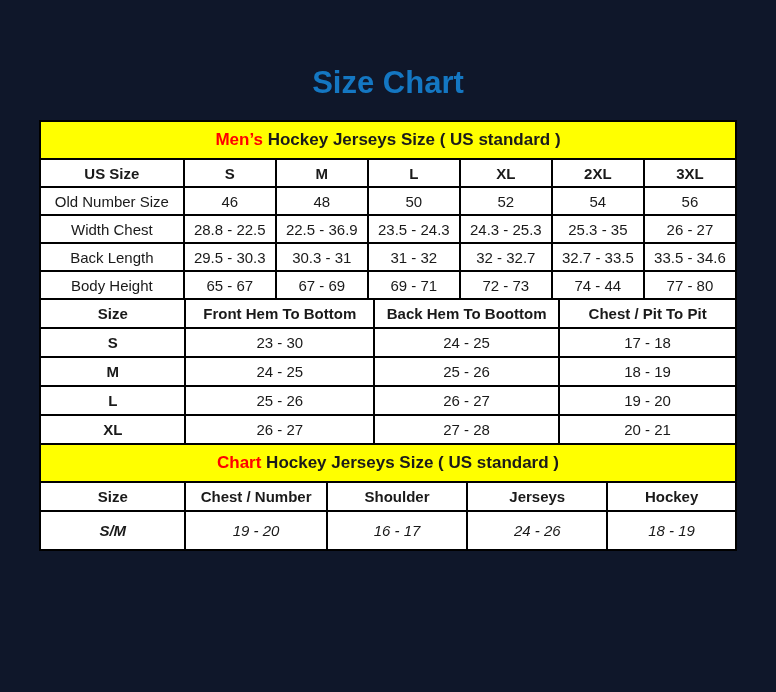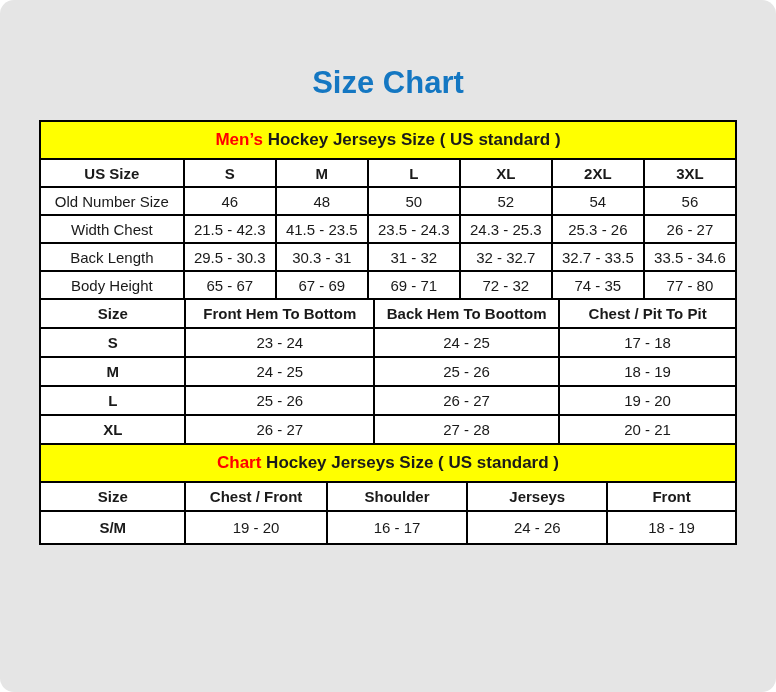--- a/index.html
+++ b/index.html
@@ -1,20 +1,19 @@
 <!DOCTYPE html>
 <html><head>
 <meta charset="utf-8">
 <style>
   html, body { margin:0; padding:0; background:#ffffff; }
   .sheet {
     position:relative; width:776px; height:692px; overflow:hidden;
-    background:#e5e5e5; color:#1a1a1a;
+    background:#0f172a; color:#1a1a1a;
     font-family:"Liberation Sans", sans-serif;
-    border-radius:14px;
   }
   .title {
     padding-top:64px; line-height:38px; text-align:center;
     font-size:31px; font-weight:bold; color:#1477c2;
   }
   .tables { width:698px; margin:18px auto 0; }
   table.tbl {
     width:100%; border-collapse:collapse; table-layout:fixed;
     background:#ffffff;
   }
@@ -22,21 +21,21 @@
   .tbl td {
     border:2px solid #000000; text-align:center; vertical-align:middle;
     font-size:15px; padding:0 2px; overflow:hidden; white-space:nowrap;
   }
   tr.band-row { height:38px; }
   td.band { background:#ffff00; font-weight:bold; font-size:17px; }
   td.band .red { color:#ff0000; }
   tr.mrow { height:28px; }
   tr.wrow { height:29px; }
   tr.yhrow { height:29px; }
-  tr.ydrow { height:33px; }
+  tr.ydrow { height:39px;font-style:italic; }
   tr.head td, td.b { font-weight:bold; }
   .squig {
     text-decoration-style:wavy;
     text-decoration-color:#d52b1e; text-decoration-thickness:1px;
     text-underline-offset:2px;
   }
   
   .mens col.cA { width:20.65%; } .mens col.cB { width:13.225%; }
   .wom col.cA { width:20.9%; } .wom col.cB { width:27.1%; }
   .wom col.cC { width:26.6%; } .wom col.cD { width:25.4%; }
@@ -80,43 +79,43 @@
           <td>Old Number Size</td>
           <td>46</td>
           <td>48</td>
           <td>50</td>
           <td>52</td>
           <td>54</td>
           <td>56</td>
         </tr>
         <tr class="mrow">
           <td>Width Chest</td>
-          <td>21.5 - 42.3</td>
-          <td>41.5 - 23.5</td>
+          <td>28.8 - 22.5</td>
+          <td>22.5 - 36.9</td>
           <td>23.5 - 24.3</td>
           <td>24.3 - 25.3</td>
-          <td>25.3 - 26</td>
+          <td>25.3 - 35</td>
           <td>26 - 27</td>
         </tr>
         <tr class="mrow">
           <td>Back Length</td>
           <td>29.5 - 30.3</td>
           <td>30.3 - 31</td>
           <td>31 - 32</td>
           <td>32 - 32.7</td>
           <td>32.7 - 33.5</td>
           <td>33.5 - 34.6</td>
         </tr>
         <tr class="mrow">
           <td>Body Height</td>
           <td>65 - 67</td>
           <td>67 - 69</td>
           <td>69 - 71</td>
-          <td>72 - 32</td>
-          <td>74 - 35</td>
+          <td>72 - 73</td>
+          <td>74 - 44</td>
           <td>77 - 80</td>
         </tr>
       </tbody>
     </table>
 
     <table class="tbl wom">
       <colgroup>
         <col class="cA">
           <col class="cB">
           <col class="cC">
@@ -124,21 +123,21 @@
       </colgroup>
       <tbody>
         <tr class="wrow head">
           <td>Size</td>
           <td>Front Hem To Bottom</td>
           <td><span>Back Hem To </span><span class="squig">Boottom</span></td>
           <td>Chest / Pit To Pit</td>
         </tr>
         <tr class="wrow">
           <td class="b">S</td>
-          <td>23 - 24</td>
+          <td>23 - 30</td>
           <td>24 - 25</td>
           <td>17 - 18</td>
         </tr>
         <tr class="wrow">
           <td class="b">M</td>
           <td>24 - 25</td>
           <td>25 - 26</td>
           <td>18 - 19</td>
         </tr>
         <tr class="wrow">
@@ -163,24 +162,24 @@
           <col class="cC">
           <col class="cD">
           <col class="cE">
       </colgroup>
       <tbody>
         <tr class="band-row">
           <td class="band" colspan="5"><span class="red">Chart</span><span> Hockey Jerseys Size ( US standard )</span></td>
         </tr>
         <tr class="yhrow head">
           <td>Size</td>
-          <td>Chest / Front</td>
+          <td>Chest / Number</td>
           <td>Shoulder</td>
           <td>Jerseys</td>
-          <td>Front</td>
+          <td>Hockey</td>
         </tr>
         <tr class="ydrow">
           <td class="b">S/M</td>
           <td>19 - 20</td>
           <td>16 - 17</td>
           <td>24 - 26</td>
           <td>18 - 19</td>
         </tr>
       </tbody>
     </table>

